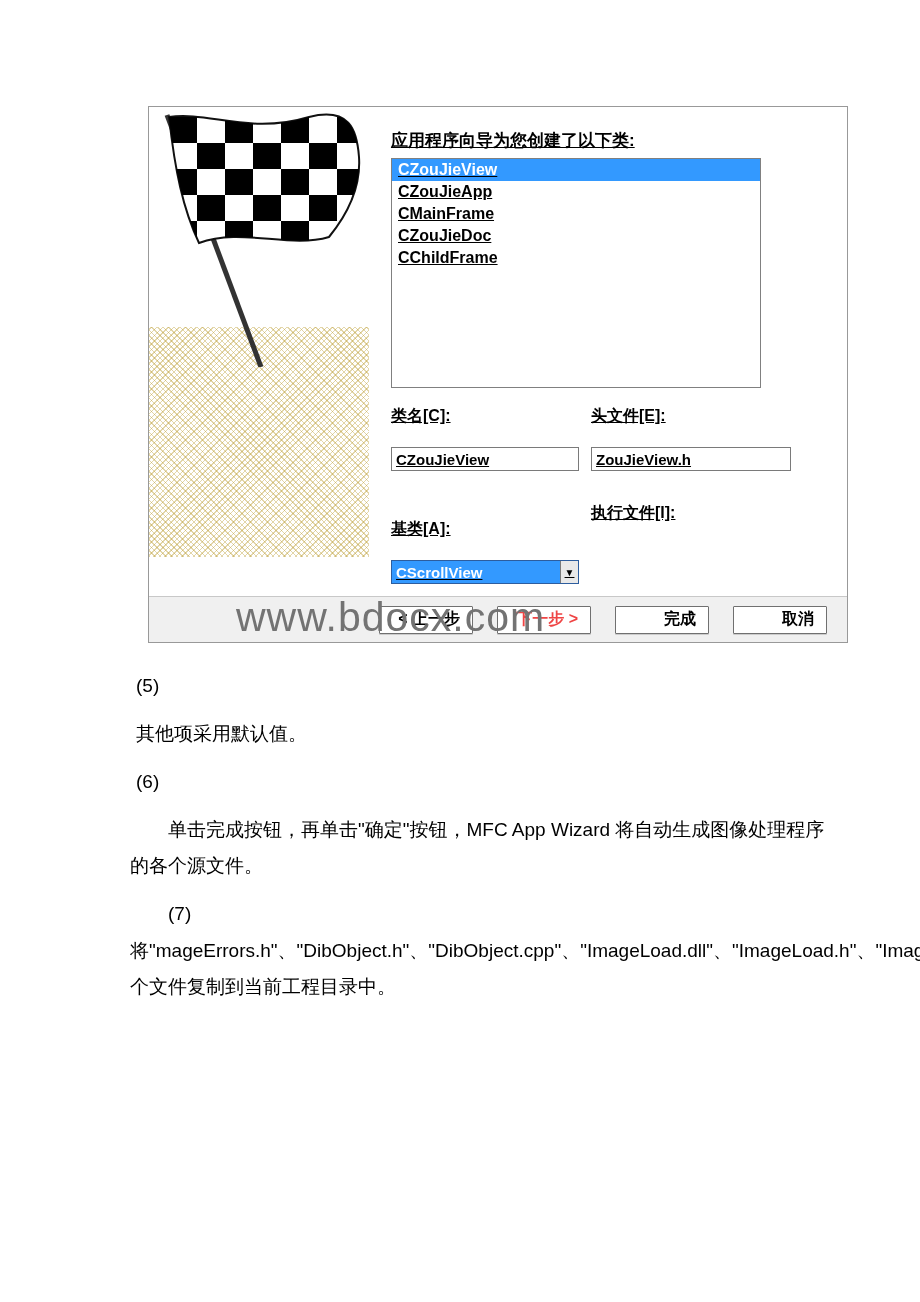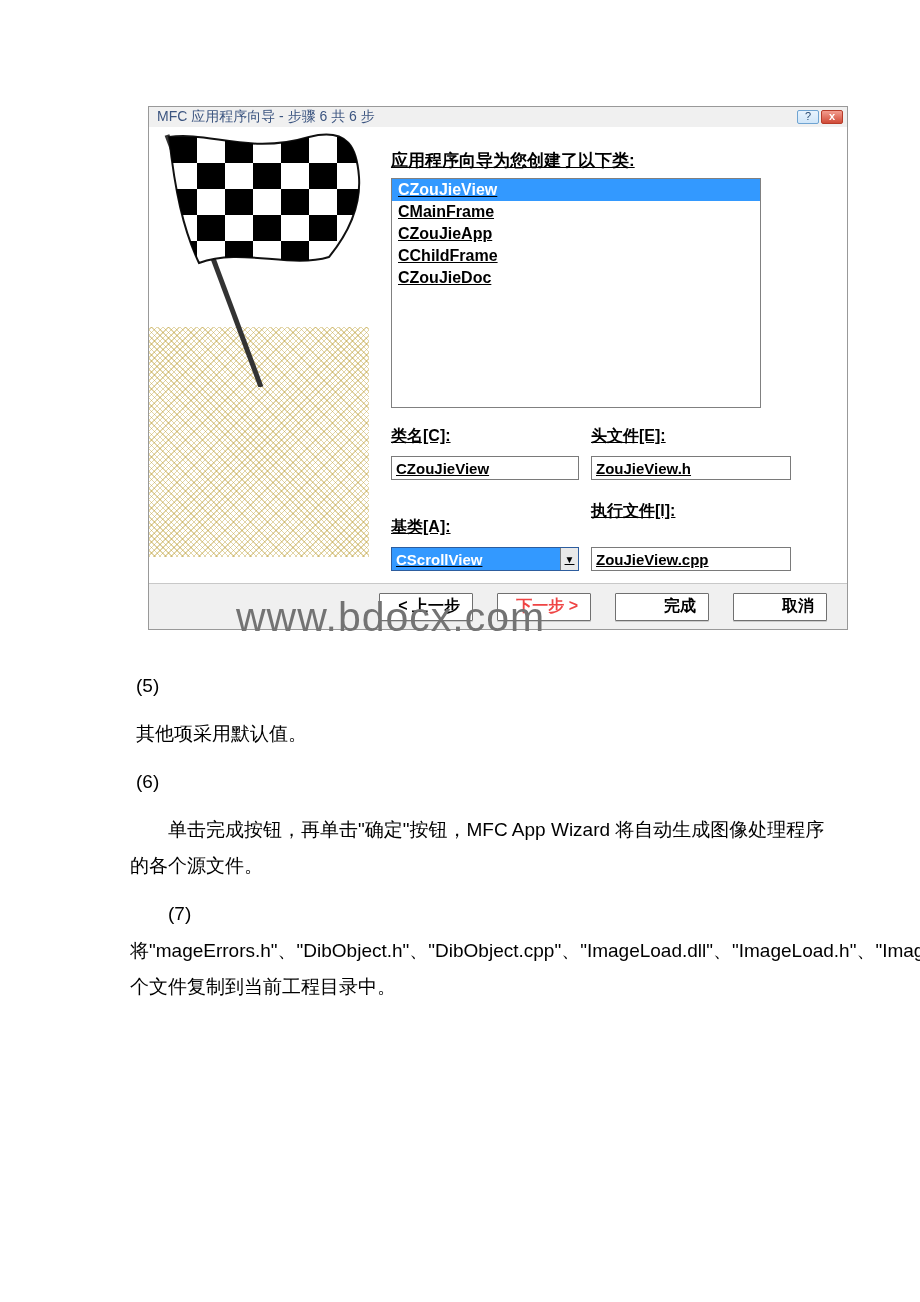--- a/index.html
+++ b/index.html
@@ -96,21 +96,21 @@
       padding: 2px 6px;
       color: #000;
     }
     .list-item.selected {
       background: #3399ff;
       color: #fff;
     }
     .fields-grid {
       display: grid;
       grid-template-columns: 188px 200px;
-      gap: 7px 12px;
+      gap: 18px 12px;
       margin: 18px 0 0 6px;
       font-size: 16px;
     }
     .flabel { font-weight: bold; color: #000; padding-bottom: 2px; }
     .txtfield {
       border: 1px solid #7a7a7a;
       height: 24px;
       padding: 2px 4px;
       font-size: 15px;
       font-weight: bold;
@@ -184,27 +184,20 @@
       line-height: 1.9;
     }
     .doc-text p { margin-bottom: 12px; }
     .doc-text .indent { text-indent: 2em; }
     .doc-text .wide { width: 700px; margin-left: -6px; }
   </style>
 </head>
 <body>
 
 <div class="dialog-box">
-  <div class="title-bar">
-    <span class="title-bar-text">MFC 应用程序向导 - 步骤 6 共 6 步</span>
-    <div class="title-btns">
-      <div class="tbtn">?</div>
-      <div class="tbtn close">x</div>
-    </div>
-  </div>
   <div class="dialog-body">
     <div class="left-col">
       <div class="flag-area">
         <svg class="flag-svg" width="220" height="260" viewBox="0 0 220 260">
           <line x1="18" y1="8" x2="112" y2="260" stroke="#333" stroke-width="5"></line>
 
           <g transform="translate(20,10)">
             <path d="M0,0 C40,-6 80,18 140,0 C180,-10 188,12 190,40 C192,70 178,98 160,120 C120,132 72,110 30,126 C14,92 6,54 0,0 Z" fill="#fff" stroke="#111" stroke-width="2"></path>
 
             <clipPath id="fc">
@@ -233,37 +226,36 @@
             </g>
           </g>
         </svg>
       </div>
       <div class="hatch-bg"></div>
     </div>
     <div class="right-col">
       <div class="classes-label">应用程序向导为您创建了以下类:</div>
       <div class="listbox">
         <div class="list-item selected">CZouJieView</div>
+        <div class="list-item">CZouJieApp</div>
         <div class="list-item">CMainFrame</div>
-        <div class="list-item">CZouJieApp</div>
+        <div class="list-item">CZouJieDoc</div>
         <div class="list-item">CChildFrame</div>
-        <div class="list-item">CZouJieDoc</div>
       </div>
       <div class="fields-grid">
         <div class="flabel">类名[C]:</div>
         <div class="flabel">头文件[E]:</div>
         <input class="txtfield" value="CZouJieView" style="">
         <input class="txtfield" value="ZouJieView.h" style="">
         <div class="flabel" style="margin-top:30px">基类[A]:</div>
         <div class="flabel" style="margin-top:14px">执行文件[I]:</div>
         <div class="selectwrap">
           <div class="val">CScrollView</div>
           <div class="drop">▼</div>
         </div>
-        <input class="txtfield" value="ZouJieView.cpp" style="">
       </div>
     </div>
   </div>
   <div class="button-row">
     <div class="dlg-btn">&lt; 上一步</div>
     <div class="dlg-btn disabled">下一步 &gt;</div>
     <div class="dlg-btn">完成</div>
     <div class="dlg-btn">取消</div>
   </div>
 </div>

